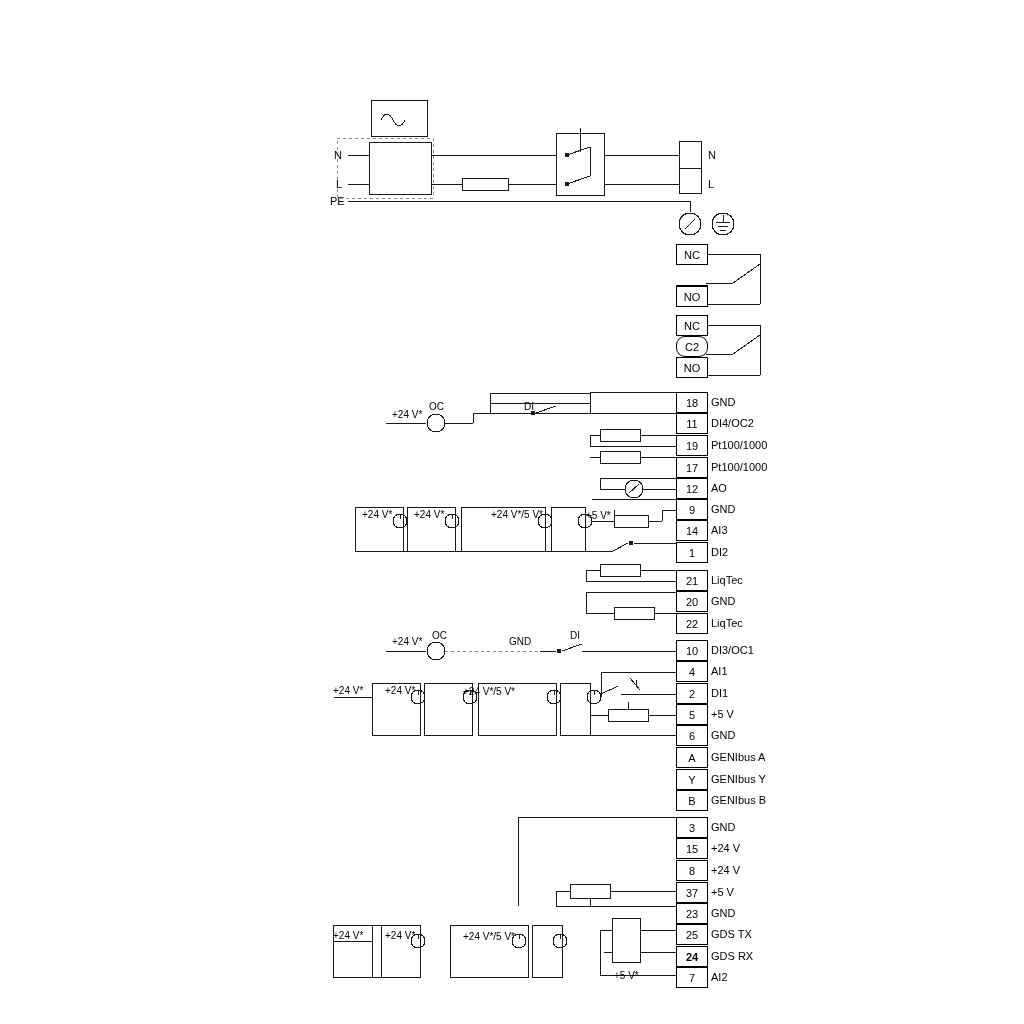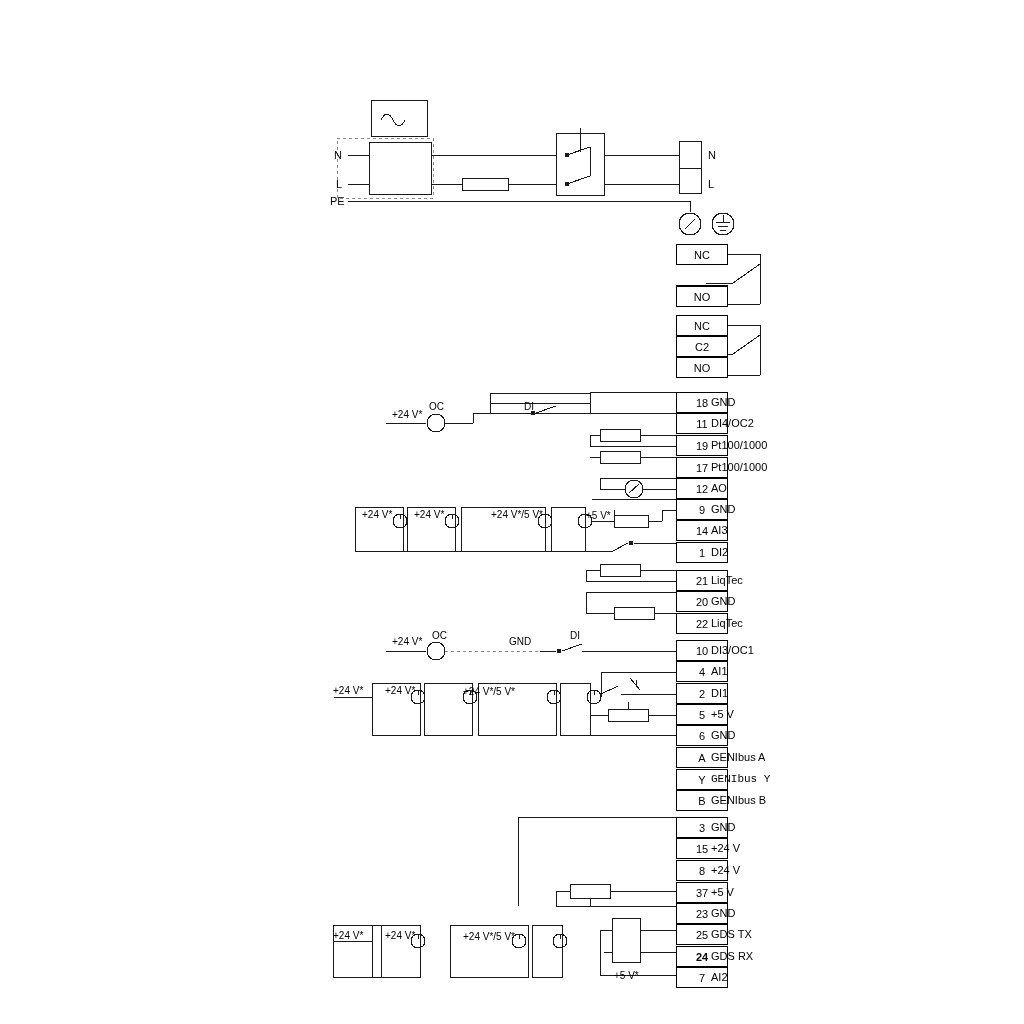--- a/index.html
+++ b/index.html
@@ -1,21 +1,21 @@
 <!DOCTYPE html>
 <html><head>
 <meta charset="utf-8">
 <style>
   html,body{margin:0;padding:0;background:#ffffff;}
   body{width:1024px;height:1024px;font-family:"Liberation Sans",sans-serif;color:#000;}
   #sheet{position:relative;width:1024px;height:1024px;overflow:hidden;}
   .lbl{position:absolute;font-size:11px;line-height:12px;color:#000;white-space:nowrap;}
   .lbl.sm{font-size:10px;}
   .term{position:absolute;box-sizing:border-box;border:1px solid #000;background:#fff;
-        width:52px;height:21px;font-size:11px;display:flex;align-items:center;justify-content:center;}
+        width:32px;height:21px;font-size:11px;display:flex;align-items:center;justify-content:center;}
   .termlabel{position:absolute;font-size:11px;line-height:21px;height:21px;white-space:nowrap;}
   svg{position:absolute;left:0;top:0;}
 </style>
 </head>
 <body>
 
 <div id="sheet">
 
   <svg width="1024" height="1024">
     <g stroke="#1a1a1a" stroke-width="1" fill="none" shape-rendering="crispEdges">
@@ -218,21 +218,21 @@
   <div class="lbl" style="left:336px;top:178px;">L</div>
   <div class="lbl" style="left:330px;top:195px;">PE</div>
   <div class="lbl" style="left:708px;top:149px;">N</div>
   <div class="lbl" style="left:708px;top:178px;">L</div>
 
   <div id="relay-boxes">
       <div class="term" style="left: 676px; top: 244px;">NC</div>
       <div class="term" style="left: 676px; top: 265px; margin-top: 20px;">C1</div>
       <div class="term" style="left: 676px; top: 286px;">NO</div>
       <div class="term" style="left: 676px; top: 315px;">NC</div>
-      <div class="term" style="left: 676px; top: 336px;">C2</div>
+      <div class="term" style="left: 676px; top: 336px; border-radius: 9px;">C2</div>
       <div class="term" style="left: 676px; top: 357px;">NO</div>
     </div>
 
   <div id="terminals">
       <div class="term" style="left: 676px; top: 392px;">18</div>
       <div class="termlabel" style="left: 711px; top: 392px;">GND</div>
       <div class="term" style="left: 676px; top: 413px;">11</div>
       <div class="termlabel" style="left: 711px; top: 413px; text-align: center;">DI4/OC2</div>
       <div class="term" style="left: 676px; top: 435px;">19</div>
       <div class="termlabel" style="left: 711px; top: 435px;">Pt100/1000</div>
@@ -258,21 +258,21 @@
       <div class="termlabel" style="left: 711px; top: 661px;">AI1</div>
       <div class="term" style="left: 676px; top: 683px;">2</div>
       <div class="termlabel" style="left: 711px; top: 683px;">DI1</div>
       <div class="term" style="left: 676px; top: 704px;">5</div>
       <div class="termlabel" style="left: 711px; top: 704px;">+5 V</div>
       <div class="term" style="left: 676px; top: 725px;">6</div>
       <div class="termlabel" style="left: 711px; top: 725px;">GND</div>
       <div class="term" style="left: 676px; top: 747px;">A</div>
       <div class="termlabel" style="left: 711px; top: 747px;">GENIbus A</div>
       <div class="term" style="left: 676px; top: 769px;">Y</div>
-      <div class="termlabel" style="left: 711px; top: 769px; font-family: Liberation Mono, monospace;">GENIbus Y</div>
+      <div class="termlabel" style="left: 711px; top: 769px;">GENIbus Y</div>
       <div class="term" style="left: 676px; top: 790px;">B</div>
       <div class="termlabel" style="left: 711px; top: 790px;">GENIbus B</div>
       <div class="term" style="left: 676px; top: 817px;">3</div>
       <div class="termlabel" style="left: 711px; top: 817px;">GND</div>
       <div class="term" style="left: 676px; top: 838px;">15</div>
       <div class="termlabel" style="left: 711px; top: 838px;">+24 V</div>
       <div class="term" style="left: 676px; top: 860px;">8</div>
       <div class="termlabel" style="left: 711px; top: 860px;">+24 V</div>
       <div class="term" style="left: 676px; top: 882px;">37</div>
       <div class="termlabel" style="left: 711px; top: 882px;">+5 V</div>

